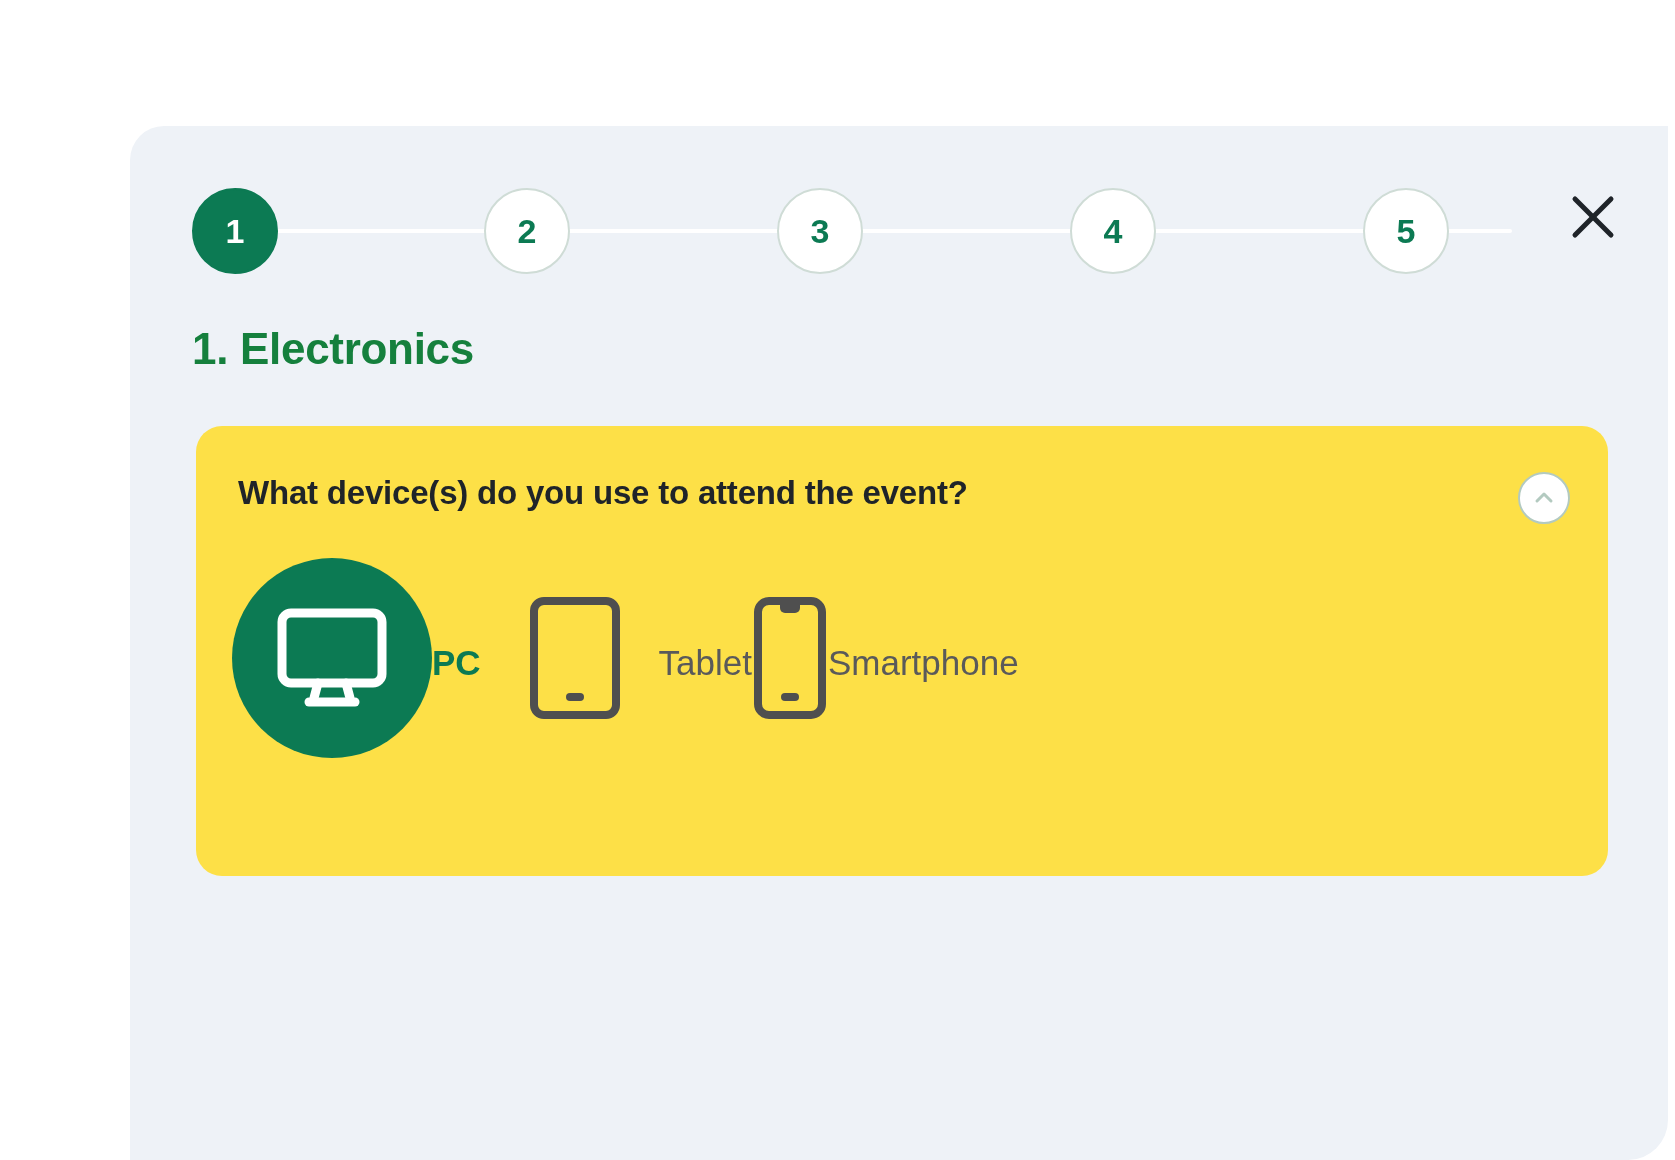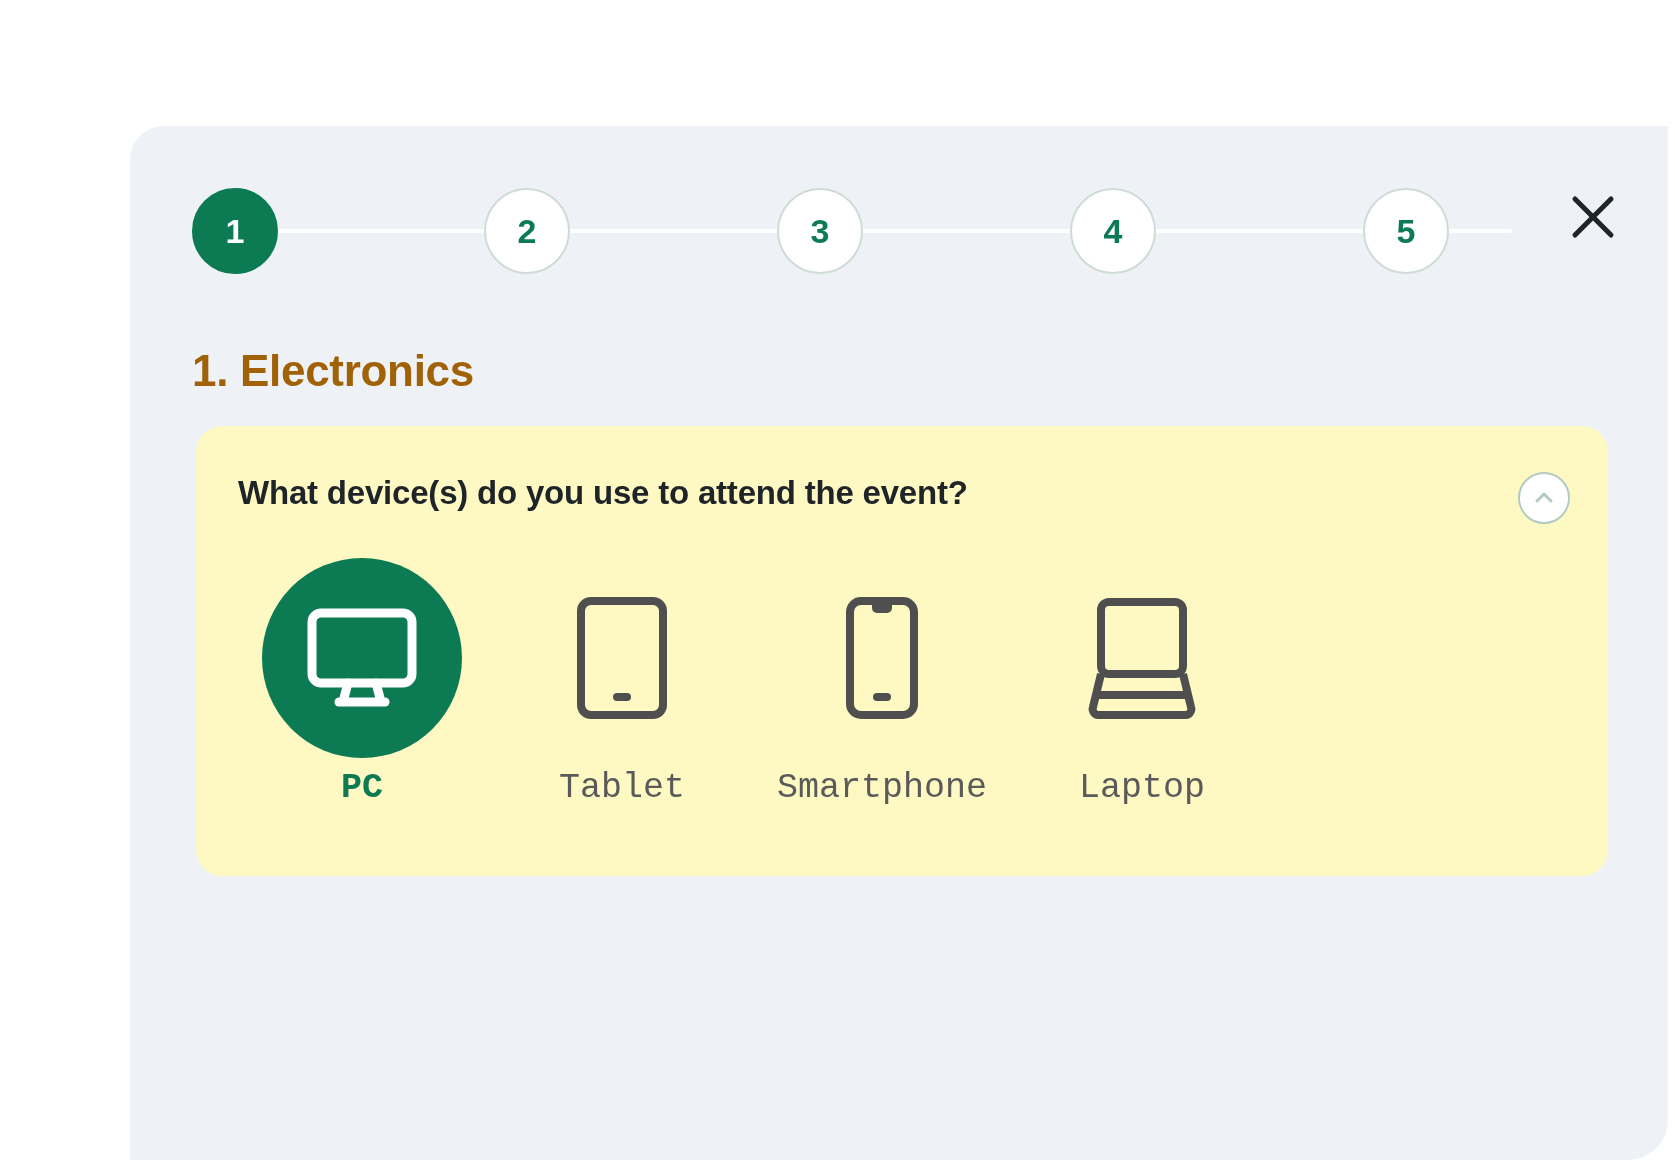--- a/index.html
+++ b/index.html
@@ -90,35 +90,35 @@
     justify-content: center;
     cursor: pointer;
     background: transparent;
     border: none;
   }
 
   
   #section-title {
     position: absolute;
     left: 62px;
-    top: 220px;
+    top: 198px;
     font-size: 44px;
     font-weight: bold;
-    color: #a16207;
+    color: #15803d;
     letter-spacing: -0.3px;
   }
 
   
   #question-card {
     position: absolute;
     left: 66px;
     top: 300px;
     width: 1412px;
     height: 450px;
-    background: #fef9c3;
+    background: #fde047;
     border-radius: 26px;
   }
 
   #question-text {
     position: absolute;
     left: 42px;
     top: 48px;
     font-size: 33px;
     font-weight: bold;
     color: #1f2429;
@@ -144,24 +144,22 @@
   #options-row {
     position: absolute;
     left: 36px;
     top: 132px;
     display: flex;
     align-items: flex-start;
   }
   .option {
     width: 260px;
     display: flex;
-    flex-direction: column;
-    align-items: center;
-    cursor: pointer;
-    font-family: Liberation Mono, monospace;
+    align-items: center;
+    cursor: pointer;
   }
   .option-icon-wrap {
     width: 200px;
     height: 200px;
     border-radius: 50%;
     display: flex;
     align-items: center;
     justify-content: center;
   }
   .option-icon-wrap.selected { background: #0c7a53; }
@@ -253,28 +251,18 @@
           <div class="option-icon-wrap unselected">
             <svg width="76" height="124" viewBox="0 0 76 124" aria-hidden="true">
               <rect x="6" y="5" width="64" height="114" rx="11" ry="11" fill="none" stroke="#4f4f4f" stroke-width="8"></rect>
               <path d="M28 6 L28 12 a5 5 0 0 0 5 5 l10 0 a5 5 0 0 0 5 -5 L48 6 Z" fill="#4f4f4f"></path>
               <line x1="33" y1="101" x2="43" y2="101" stroke="#4f4f4f" stroke-width="8" stroke-linecap="round"></line>
             </svg>
           </div>
           <div class="option-label">Smartphone</div>
         </div>
 
-        <div class="option">
-          <div class="option-icon-wrap unselected">
-            <svg width="110" height="122" viewBox="0 0 110 122" aria-hidden="true">
-              <rect x="14" y="5" width="82" height="72" rx="8" ry="8" fill="none" stroke="#4f4f4f" stroke-width="8"></rect>
-              <path d="M14 77 L6 110 a6 6 0 0 0 6 8 l86 0 a6 6 0 0 0 6 -8 L96 77" fill="none" stroke="#4f4f4f" stroke-width="8" stroke-linejoin="round"></path>
-              <line x1="9" y1="98" x2="101" y2="98" stroke="#4f4f4f" stroke-width="8"></line>
-            </svg>
-          </div>
-          <div class="option-label">Laptop</div>
-        </div>
 
       </div>
     </div>
 
   </div>
 </div>
 
 </body></html>

